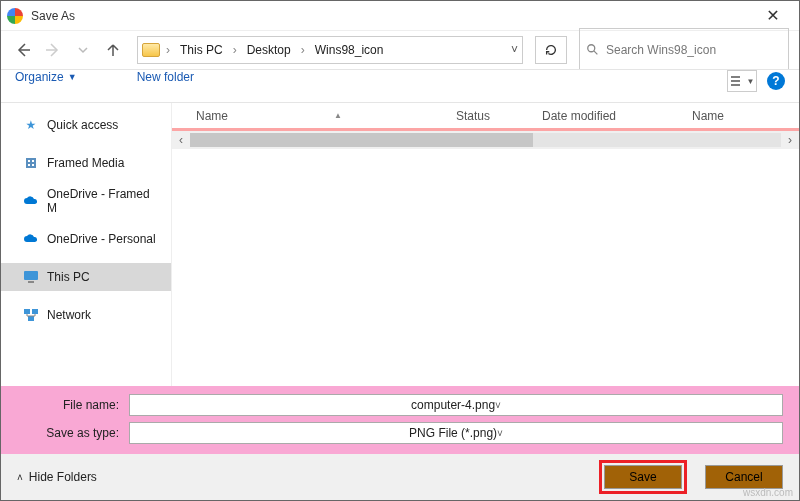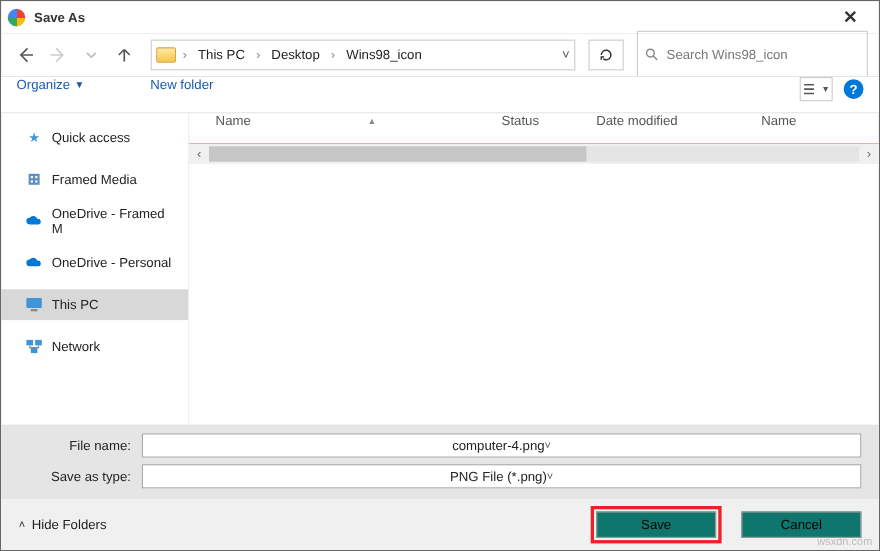--- a/index.html
+++ b/index.html
@@ -1,18 +1,18 @@
 <!DOCTYPE html>
 <html><head>
 <meta charset="utf-8">
 <style>
 * { box-sizing: border-box; font-family: "Segoe UI", Arial, sans-serif; font-size: 12px; }
 body { margin: 0; background: #fff; }
 .window { width: 800px; height: 501px; border: 1px solid #666; display: flex; flex-direction: column; position: relative; }
-.titlebar { height: 30px; display: flex; align-items: center; padding: 0 6px; border-bottom: 1px solid #eee; font-weight: bold; }
+.titlebar { height: 30px; display: flex; align-items: center; padding: 0 6px; border-bottom: 1px solid #eee; }
 .titlebar .appicon { width: 16px; height: 16px; border-radius: 50%; background: conic-gradient(#ea4335 0 90deg,#fbbc05 90deg 180deg,#34a853 180deg 270deg,#4285f4 270deg 360deg); margin-right: 8px; }
 .titlebar .title { flex: 1; color: #333; }
 .titlebar .close { width: 40px; text-align: center; font-size: 16px; color: #333; cursor: pointer; }
 .navbar { height: 38px; display: flex; align-items: center; padding: 0 10px; gap: 6px; }
 .navbtn { width: 24px; height: 24px; display: flex; align-items: center; justify-content: center; color: #555; }
 .navbtn.disabled { color: #bbb; }
 .crumb-wrap { flex: 1; height: 28px; border: 1px solid #ccc; display: flex; align-items: center; padding: 0 4px; gap: 2px; margin-left: 6px; }
 .foldericon { width: 18px; height: 14px; background: linear-gradient(#ffe9a6,#f7c64a); border: 1px solid #d6a43a; border-radius: 2px; }
 .sep { color: #888; padding: 0 4px; }
 .crumb { color: #222; padding: 2px 4px; }
@@ -25,39 +25,39 @@
 .toolbar .newf { color: #1a5ab3; margin-left: 36px; }
 .toolbar .right { margin-left: auto; display: flex; align-items: center; gap: 10px; }
 .viewbtn { width: 30px; height: 22px; border: 1px solid #ccc; display: flex; align-items: center; justify-content: center; color: #555; font-size: 10px; }
 .help { width: 18px; height: 18px; border-radius: 50%; background: #0078d7; color: #fff; display: flex; align-items: center; justify-content: center; font-weight: bold; }
 .body { flex: 1; display: flex; min-height: 0; }
 .sidebar { width: 170px; padding: 8px 0; }
 .sideitem { height: 28px; display: flex; align-items: center; padding: 0 10px 0 22px; gap: 8px; color: #222; }
 .sideitem.sel { background: #d8d8d8; }
 .si-icon { width: 16px; height: 16px; display: flex; align-items: center; justify-content: center; }
 .main { flex: 1; display: flex; flex-direction: column; border-left: 1px solid #eee; }
-.cols { height: 28px; display: flex; align-items: flex-start; color: #555; padding-left: 24px; border-bottom: 1px solid #fca5a5; }
+.cols { height: 28px; display: flex; align-items: center; color: #555; padding-left: 24px; border-bottom: 3px solid #fca5a5; }
 .cols .c1 { width: 260px; display: flex; align-items: center; gap: 6px; }
 .cols .c2 { width: 86px; }
 .cols .c3 { width: 150px; }
 .cols .c4 { flex: 1; }
 .sortup { font-size: 8px; color: #888; }
 .empty { flex: 1; text-align: center; color: #777; padding-top: 18px; }
 .hscroll { height: 18px; background: #f0f0f0; display: flex; align-items: center; }
 .hscroll .arrow { width: 18px; text-align: center; color: #666; }
 .hscroll .track { flex: 1; height: 14px; background: #e4e4e4; position: relative; }
 .hscroll .thumb { position: absolute; left: 0; top: 0; width: 58%; height: 100%; background: #c6c6c6; }
-.formarea { background: #e5e5e5; padding: 8px 16px 4px; }
+.formarea { background: #f9a8d4; padding: 8px 16px 4px; }
 .frow { display: flex; align-items: center; margin-bottom: 6px; }
 .flabel { width: 112px; text-align: right; padding-right: 10px; color: #222; }
 .finput { flex: 1; height: 22px; border: 1px solid #aaa; background: #fff; padding: 0 6px; display: flex; align-items: center; justify-content: center; color: #222; }
 .footer { background: #f0f0f0; height: 46px; display: flex; align-items: center; padding: 0 16px; }
 .hidef { display: flex; align-items: center; gap: 6px; color: #222; }
 .spacer { flex: 1; }
-.btn { width: 109px; height: 24px; border: 1px solid #999; background: #0f766e; display: flex; align-items: center; justify-content: center; cursor: pointer; }
+.btn { width: 78px; height: 24px; border: 1px solid #999; background: #a16207; display: flex; align-items: center; justify-content: center; cursor: pointer; }
 .savewrap { border: 3px solid #ec2027; padding: 2px; margin-right: 18px; }
 .watermark { position: absolute; right: 6px; bottom: 2px; font-size: 10px; color: #bbb; }
 svg { display: block; }
 </style>
 </head>
 <body>
 
 <div class="window">
   <div class="titlebar">
     <div class="appicon"></div>

